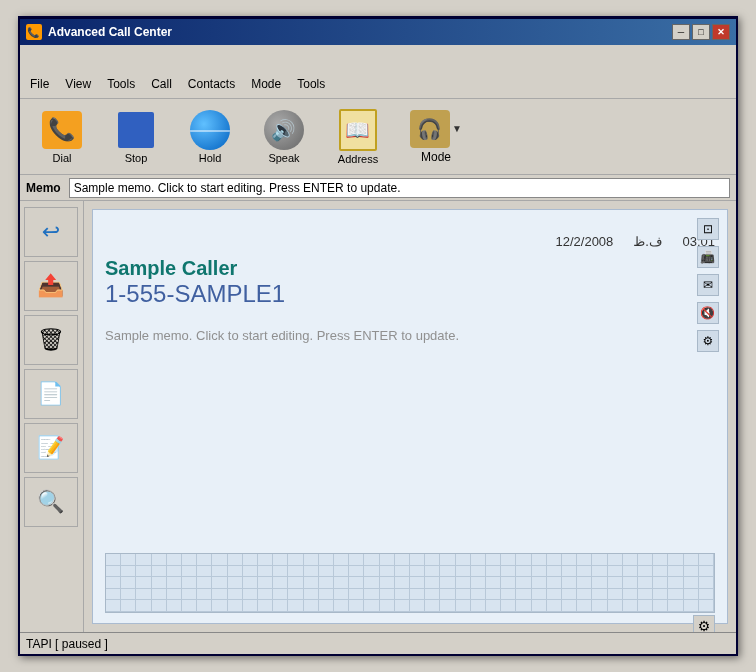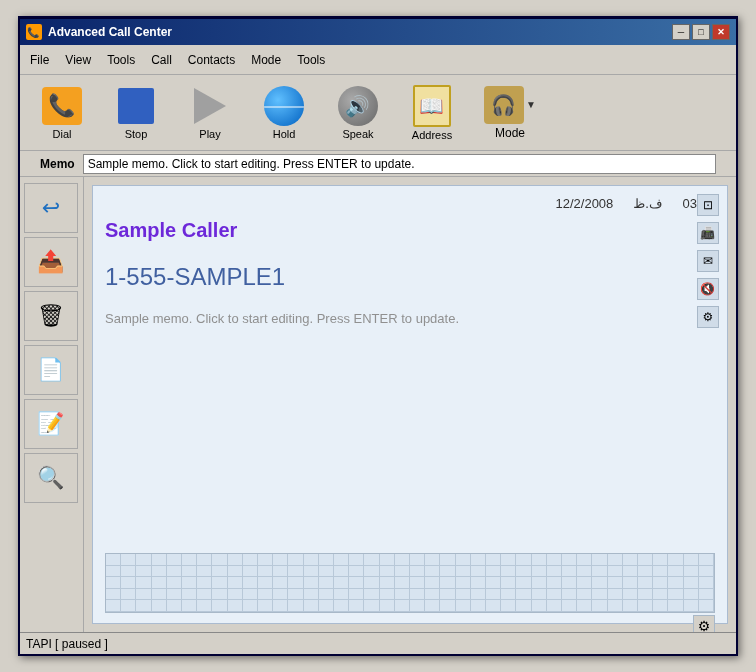--- a/index.html
+++ b/index.html
@@ -75,20 +75,21 @@
     
     .menu-bar {
       background: #d4d0c8;
       display: flex;
       align-items: center;
       padding: 2px 4px;
       border-bottom: 1px solid #a8a8a8;
       gap: 4px;
       height: 30px;
       flex-shrink: 0;
+      margin-top: 24px;
     }
     .menu-item {
       padding: 2px 6px;
       cursor: pointer;
       font-size: 12px;
       color: #000;
     }
 
     
     .toolbar {
@@ -233,21 +234,21 @@
     }
     .dropdown-arrow {
       font-size: 10px;
       color: #333;
     }
 
     
     .memo-bar {
       display: flex;
       align-items: center;
-      padding: 3px 20px;
+      padding: 3px 6px;
       border-bottom: 1px solid #a8a8a8;
       background: #d4d0c8;
       height: 26px;
       flex-shrink: 0;
       gap: 8px;
     }
     .memo-label {
       font-size: 12px;
       font-weight: bold;
       color: #000;
@@ -314,20 +315,21 @@
       display: flex;
       justify-content: space-between;
       align-items: flex-start;
     }
     .call-date-time {
       text-align: left;
       font-size: 13px;
       color: #333;
       display: flex;
       gap: 20px;
+      margin-top: 14px;
     }
     .call-icons-right {
       display: flex;
       flex-direction: column;
       gap: 6px;
       position: absolute;
       right: 8px;
       top: 8px;
     }
     .call-icon-btn {
@@ -337,23 +339,23 @@
       background: #d0dce8;
       cursor: pointer;
       display: flex;
       align-items: center;
       justify-content: center;
       font-size: 12px;
     }
     .caller-name {
       font-size: 20px;
       font-weight: bold;
-      color: #6d28d9;
+      color: #0f766e;
       margin-top: 8px;
-      margin-bottom: 21px;
+      margin-bottom: 0;
     }
     .caller-number {
       font-size: 24px;
       font-weight: normal;
       color: #4060a0;
       margin-bottom: 12px;
     }
     .call-memo {
       font-size: 13px;
       color: #909090;
@@ -444,26 +446,20 @@
     </div>
 
 
     <div class="toolbar-btn">
       <div class="icon-area">
         <div class="icon-stop"></div>
       </div>
       <span class="btn-label">Stop</span>
     </div>
 
-    <div class="toolbar-btn">
-      <div class="icon-area">
-        <div class="icon-play"></div>
-      </div>
-      <span class="btn-label">Play</span>
-    </div>
 
     <div class="toolbar-btn">
       <div class="icon-area">
         <div class="icon-hold"></div>
       </div>
       <span class="btn-label">Hold</span>
     </div>
 
     <div class="toolbar-btn">
       <div class="icon-area">

